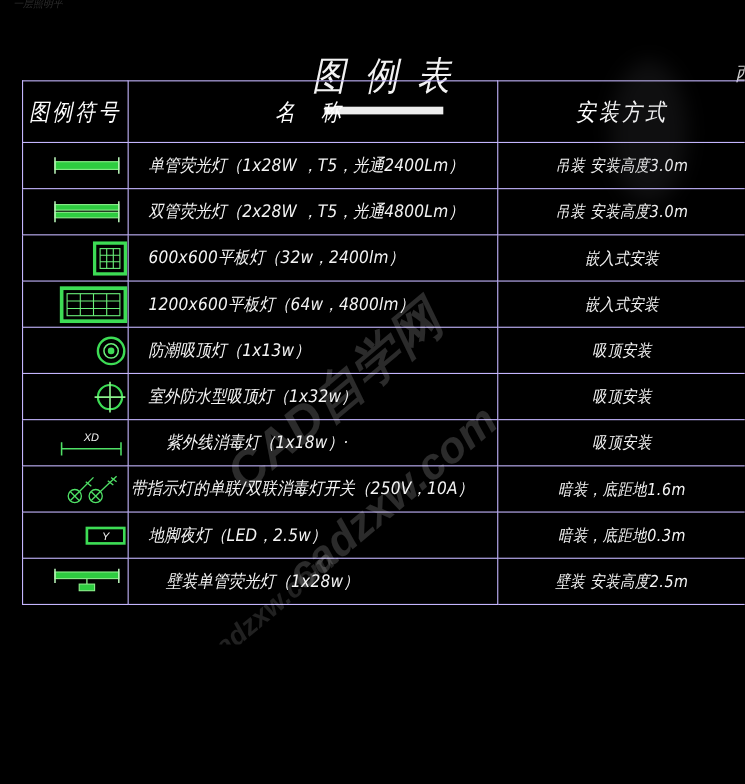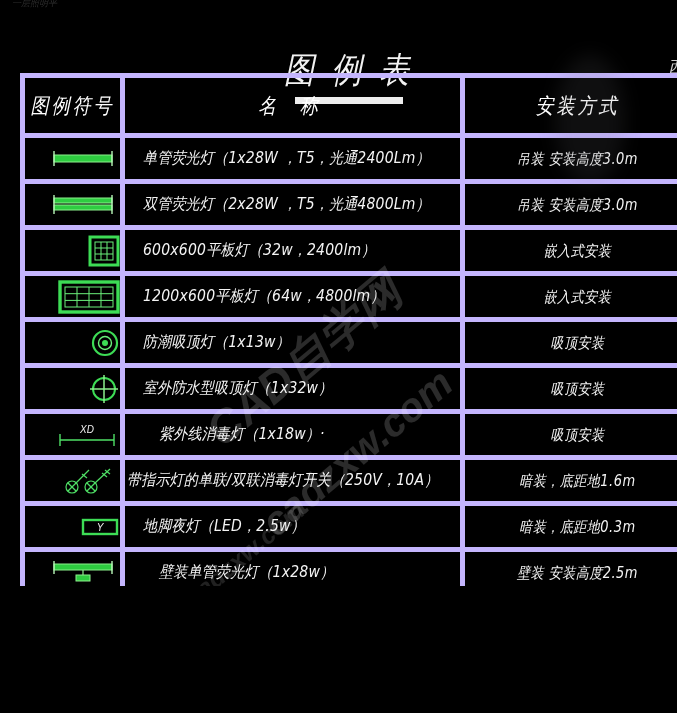--- a/index.html
+++ b/index.html
@@ -34,21 +34,21 @@
     position:absolute;right:2px;top:56px;font-size:17px;color:#cfcfcf;
     font-family:"DejaVu Sans","Liberation Sans",sans-serif;
   }
 
   
   .tbl{
     position:absolute;left:10px;top:73px;width:655px;
     border-collapse:collapse;table-layout:fixed;
   }
   .tbl td{
-    border:5px solid #c4b5fd;
+    border:1px solid #c4b5fd;
     padding:0;vertical-align:middle;
     height:41px;
   }
   .c-sym{width:95px;text-align:center;}
   .c-name{width:335px;}
   .c-inst{width:225px;text-align:center;}
 
   .hdr td{height:55px;text-align:center;}
   .hdr .htxt{
     font-size:18px;color:#fff;letter-spacing:3px;

